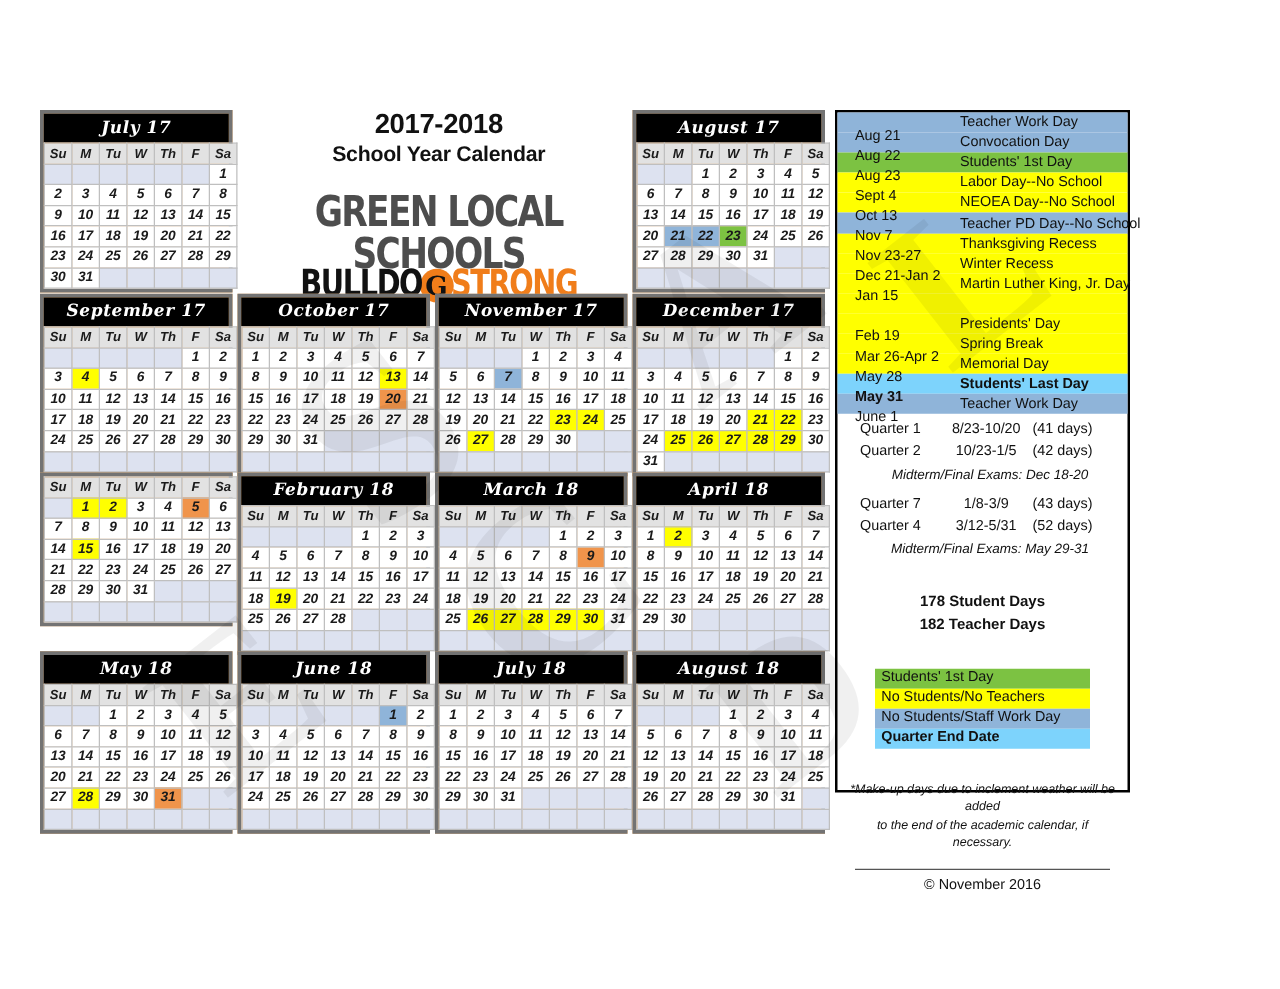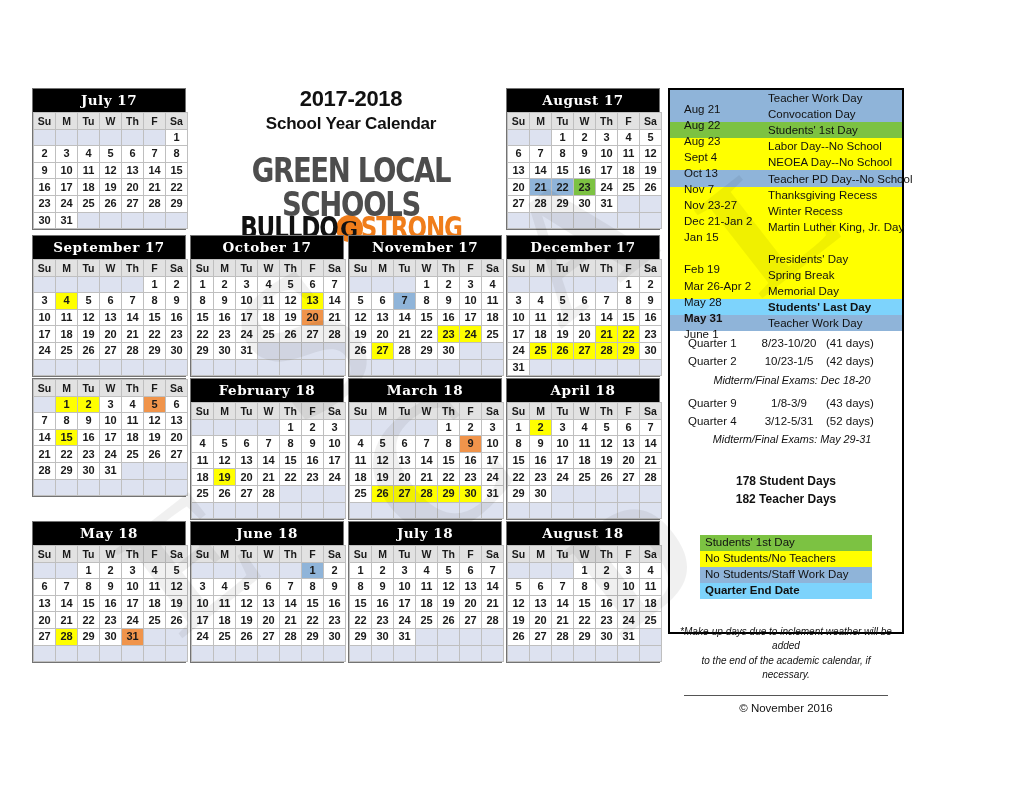--- a/index.html
+++ b/index.html
@@ -65,22 +65,23 @@
     font-family:"DejaVu Sans", sans-serif;
     font-size:23px; font-weight:bold; color:#f07d1a;
     letter-spacing:-1.1px;
     transform:scaleY(1.3); transform-origin:center;
   }
 
   
   .month {
     position:absolute;
     width:154px;
-    border:1px solid #737373;
+    border:3px solid #737373;
     background:#fdba74;
+    font-style:italic;
   }
   .month-title {
     background:#000000; color:#ffffff;
     font-family:"DejaVu Serif", serif;
     font-weight:bold; font-size:13.5px;
     text-align:center; padding:3px 0 4px 0;
     letter-spacing:0.5px;
     white-space:nowrap;
   }
   table.cal { border-collapse:collapse; width:100%; table-layout:fixed; }
@@ -1272,21 +1273,21 @@
           <div class="q-row">
             <span class="q-name">Quarter 2</span>
             <span class="q-range">10/23-1/5</span>
             <span class="q-days">(42 days)</span>
           </div>
         </div>
       <div class="q-exam">Midterm/Final Exams: Dec 18-20</div>
       <div class="q-gap"></div>
       <div id="q-group-2">
           <div class="q-row">
-            <span class="q-name">Quarter 9</span>
+            <span class="q-name">Quarter 7</span>
             <span class="q-range">1/8-3/9</span>
             <span class="q-days">(43 days)</span>
           </div>
           <div class="q-row">
             <span class="q-name">Quarter 4</span>
             <span class="q-range">3/12-5/31</span>
             <span class="q-days">(52 days)</span>
           </div>
         </div>
       <div class="q-exam">Midterm/Final Exams: May 29-31</div>

